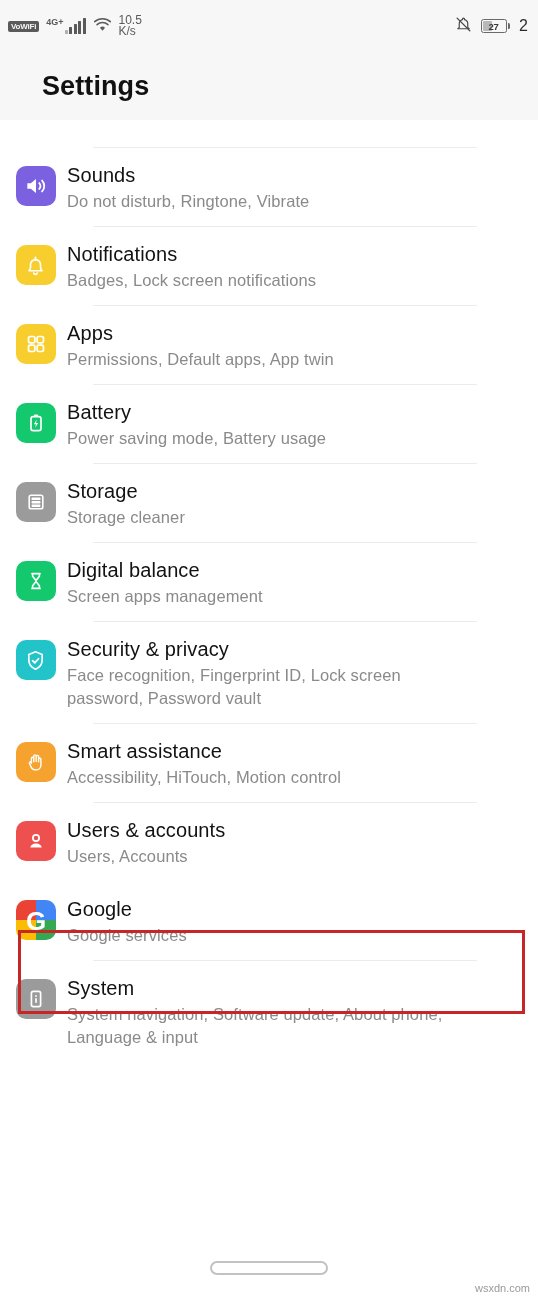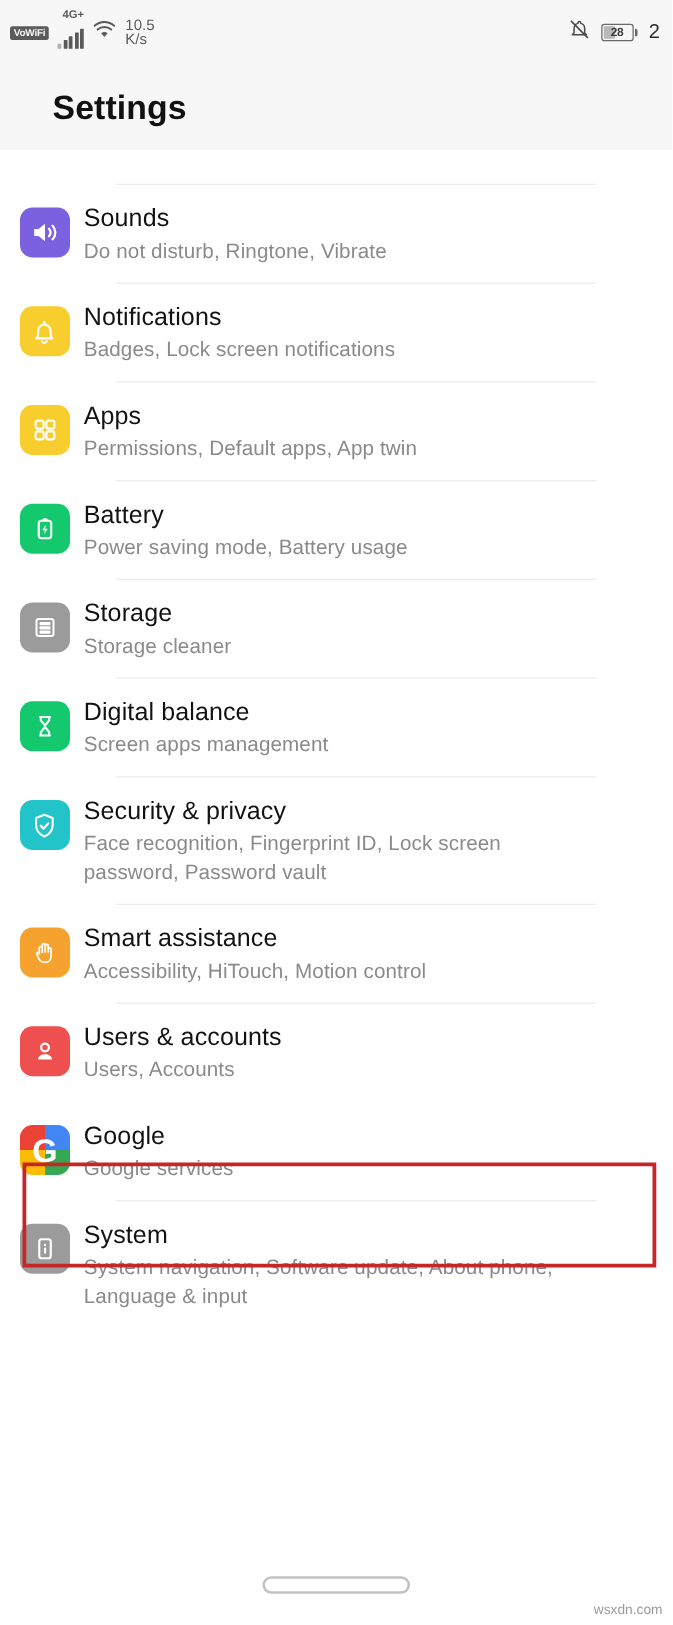--- a/index.html
+++ b/index.html
@@ -21,21 +21,21 @@
   .sb-left { display:flex; align-items:center; gap:7px; }
   .sb-right { display:flex; align-items:center; gap:9px; padding-right:2px; }
 
   .volte-badge {
     background:#5a5a5a; color:#f7f7f7;
     font-size:8px; font-weight:bold; letter-spacing:-0.2px;
     padding:2px 3px 1px 3px; border-radius:2px;
     font-family:"Liberation Sans", sans-serif;
     line-height:1;
   }
-  .net-group { display:flex; align-items:flex-end; gap:1px; position:relative;flex-direction:column; }
+  .net-group { display:flex; align-items:flex-end; gap:1px; position:relative; }
   .net-label { font-size:9px; color:#5a5a5a; font-weight:bold; position:relative; top:-7px; }
   .bars { display:flex; align-items:flex-end; gap:1.5px; height:15px; }
   .bars i { display:block; width:3px; background:#5a5a5a; border-radius:0.5px; }
   .bars i:nth-child(1){ height:4px; opacity:.45;}
   .bars i:nth-child(2){ height:7px;}
   .bars i:nth-child(3){ height:10px;}
   .bars i:nth-child(4){ height:13px;}
   .bars i:nth-child(5){ height:16px;}
 
   .wifi-ico { width:19px; height:15px; }
@@ -158,21 +158,21 @@
     <div class="sb-right">
       <span>
         <svg class="mute-ico" viewBox="0 0 24 24">
           <path d="M18 16v-5a6 6 0 0 0-4.5-5.8V4.5a1.5 1.5 0 0 0-3 0v0.7A6 6 0 0 0 6 11v5l-2 2h16z" fill="none" stroke="#4a4a4a" stroke-width="1.7" stroke-linejoin="round"></path>
           <line x1="3" y1="3" x2="21" y2="21" stroke="#4a4a4a" stroke-width="1.9" stroke-linecap="round"></line>
         </svg>
       </span>
       <span class="battery">
         <span class="batt-body">
           <span class="batt-fill"></span>
-          <span class="batt-num">28</span>
+          <span class="batt-num">27</span>
         </span>
         <span class="batt-cap"></span>
       </span>
       <span class="clock-cut">2</span>
     </div>
   </div>
 
   <div class="header">
     <h1>Settings</h1>
   </div>

